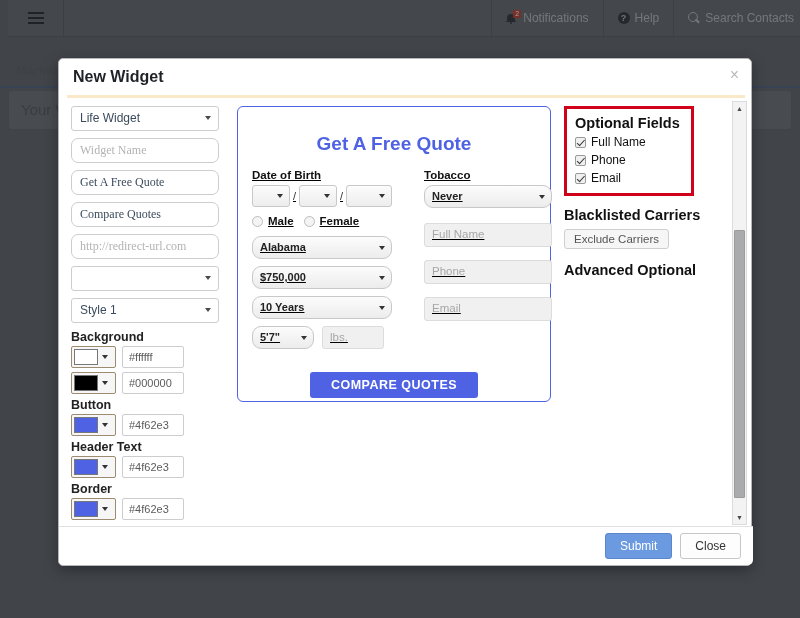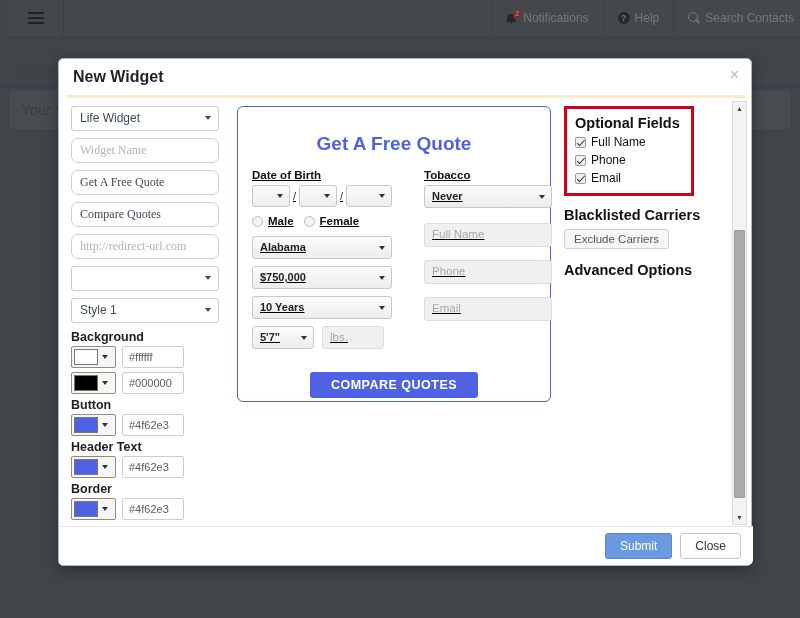--- a/index.html
+++ b/index.html
@@ -197,21 +197,21 @@
   }
   .slash { font-size: 11px; color: #333; }
   .gender-row { display: flex; align-items: center; gap: 5px; margin-bottom: 9px; }
   .radio {
     width: 11px; height: 11px; border: 1px solid #bcbcbc; border-radius: 50%;
     background: #f4f4f4; display: inline-block;
   }
   .gender-txt { font-size: 11.5px; font-weight: bold; color: #111; margin-right: 5px; }
   .pv-sel {
     position: relative; width: 140px; height: 23px; margin-bottom: 7px;
-    border: 1px solid #c8c8c8; border-radius: 3px;
+    border: 1px solid #c8c8c8; border-radius: 9px;
     background: linear-gradient(#fcfcfc,#ececec);
     font-size: 11px; font-weight: bold; color: #222;
     padding: 0 18px 0 7px; line-height: 21px;
   }
   .pv-sel .caret {
     position: absolute; right: 6px; top: 9px;
     border-left: 3.5px solid transparent; border-right: 3.5px solid transparent;
     border-top: 4.5px solid #333;
   }
   .hw-row { display: flex; gap: 8px; }
@@ -457,21 +457,21 @@
           <span class="chk-lbl">Phone</span>
         </div>
         <div class="chk-row">
           <span class="chk"></span>
           <span class="chk-lbl">Email</span>
         </div>
       </div>
 
       <div class="rp-head2">Blacklisted Carriers</div>
       <div id="exclude-btn">Exclude Carriers</div>
-      <div class="rp-head3">Advanced Options</div>
+      <div class="rp-head3">Advanced Optional</div>
     </div>
 
   </div>
 
   <div id="modal-scrollbar">
     <div class="sb-arrow up">▲</div>
     <div id="sb-thumb"></div>
     <div class="sb-arrow down">▼</div>
   </div>
 

